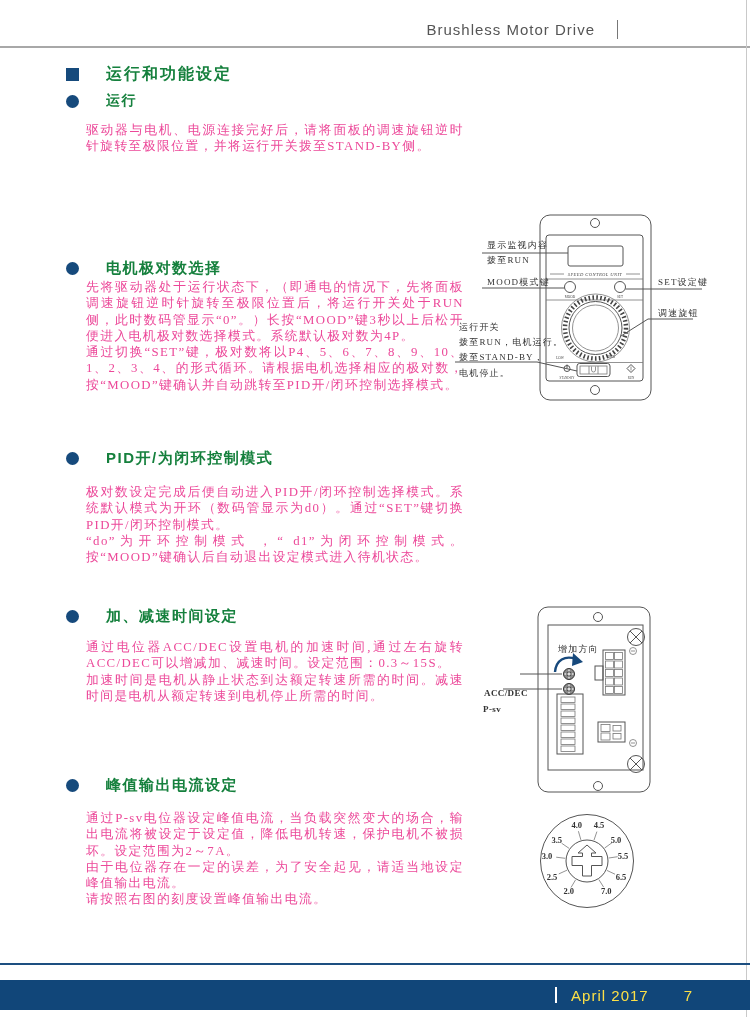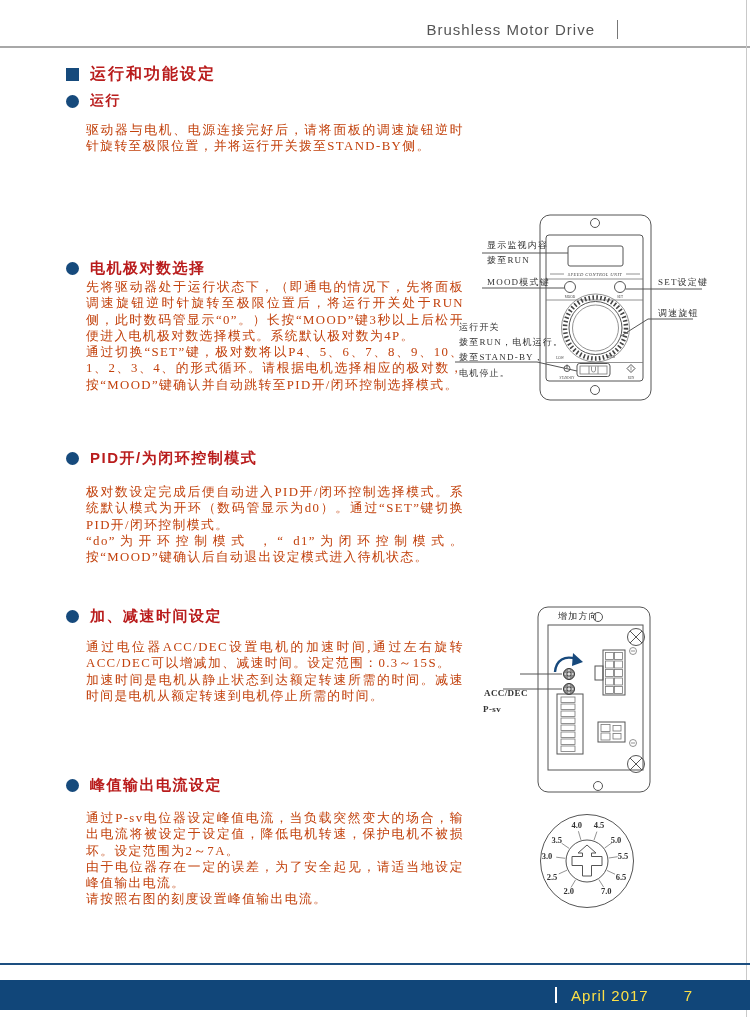--- a/index.html
+++ b/index.html
@@ -8,31 +8,31 @@
 
   
   .hdr{position:absolute;top:20px;left:0;width:618px;display:flex;justify-content:flex-end;
        align-items:center;gap:22px;font-family:"Liberation Sans","DejaVu Sans",sans-serif;
        font-size:15px;color:#555;letter-spacing:1px;}
   .hdr .vbar{width:1px;height:19px;background:#777;}
   .hdr-rule{position:absolute;top:46px;left:0;width:750px;height:2px;background:#a8a8a8;}
   .page-edge{position:absolute;top:0;left:746px;width:1px;height:1017px;background:#c9c9c9;}
 
   
-  .sec{position:absolute;display:flex;align-items:center;gap:11px;
-       font-family:"Liberation Sans","DejaVu Sans",sans-serif;font-weight:bold;color:#b91c1c;}
+  .sec{position:absolute;display:flex;align-items:center;gap:27px;
+       font-family:"Liberation Sans","DejaVu Sans",sans-serif;font-weight:bold;color:#15803d;}
   .sq{width:13px;height:13px;background:#164a7c;flex:0 0 auto;}
   .dot{width:13px;height:13px;border-radius:50%;background:#164a7c;flex:0 0 auto;}
   .t16{font-size:16px;letter-spacing:2px;}
   .t15{font-size:15px;letter-spacing:1.5px;}
   .t14{font-size:14px;letter-spacing:1.5px;}
 
   
   .para{position:absolute;left:86px;width:378px;font-size:12.8px;line-height:16.3px;
-        letter-spacing:1.4px;text-align:justify;color:#c2410c;}
+        letter-spacing:1.4px;text-align:justify;color:#ec4899;}
   .para p{margin:0;}
 
   
   .dlabel{position:absolute;font-size:9px;color:#333;letter-spacing:1.2px;white-space:nowrap;}
   .dlabel.b{font-weight:bold;letter-spacing:0.4px;margin-top:20px;}
 
   svg{position:absolute;overflow:visible;}
   .ln{stroke:#555;stroke-width:1;fill:none;}
   .thin{stroke:#777;stroke-width:0.8;fill:none;}
   .svgtxt{font-family:"Liberation Serif","DejaVu Serif",serif;fill:#444;}
@@ -246,21 +246,21 @@
 
   <g>
     <rect x="143" y="122" width="27" height="20" class="ln"></rect>
     <rect x="146" y="124.5" width="9" height="7" class="thin"></rect>
     <rect x="146" y="133" width="9" height="7" class="thin"></rect>
     <rect x="158" y="125.5" width="8" height="5.5" class="thin"></rect>
     <rect x="158" y="133.5" width="8" height="5.5" class="thin"></rect>
   </g>
 </svg>
 
-<div class="dlabel" style="left:558px;top:610px;">增加方向</div>
+<div class="dlabel" style="left:558px;top:643px;">增加方向</div>
 <div class="dlabel b" style="left:484px;top:668px;">ACC/DEC</div>
 <div class="dlabel b" style="left:483px;top:684px;">P-sv</div>
 
 <svg style="left:528px;top:808px;" width="180" height="135" viewBox="0 0 180 135">
   <circle cx="59" cy="53" r="46.5" class="ln"></circle>
   <circle cx="59" cy="53" r="21" class="ln"></circle>
   <path d="M54.5,68 L54.5,57.5 L44,57.5 L44,48.5 L54.5,48.5 L54.5,45 L50,45 L59,37 L68,45 L63.5,45 L63.5,48.5 L74,48.5 L74,57.5 L63.5,57.5 L63.5,68 Z" class="ln"></path>
 
   <g class="thin">
     <line x1="52.9" y1="31.9" x2="50.4" y2="23.2"></line>

